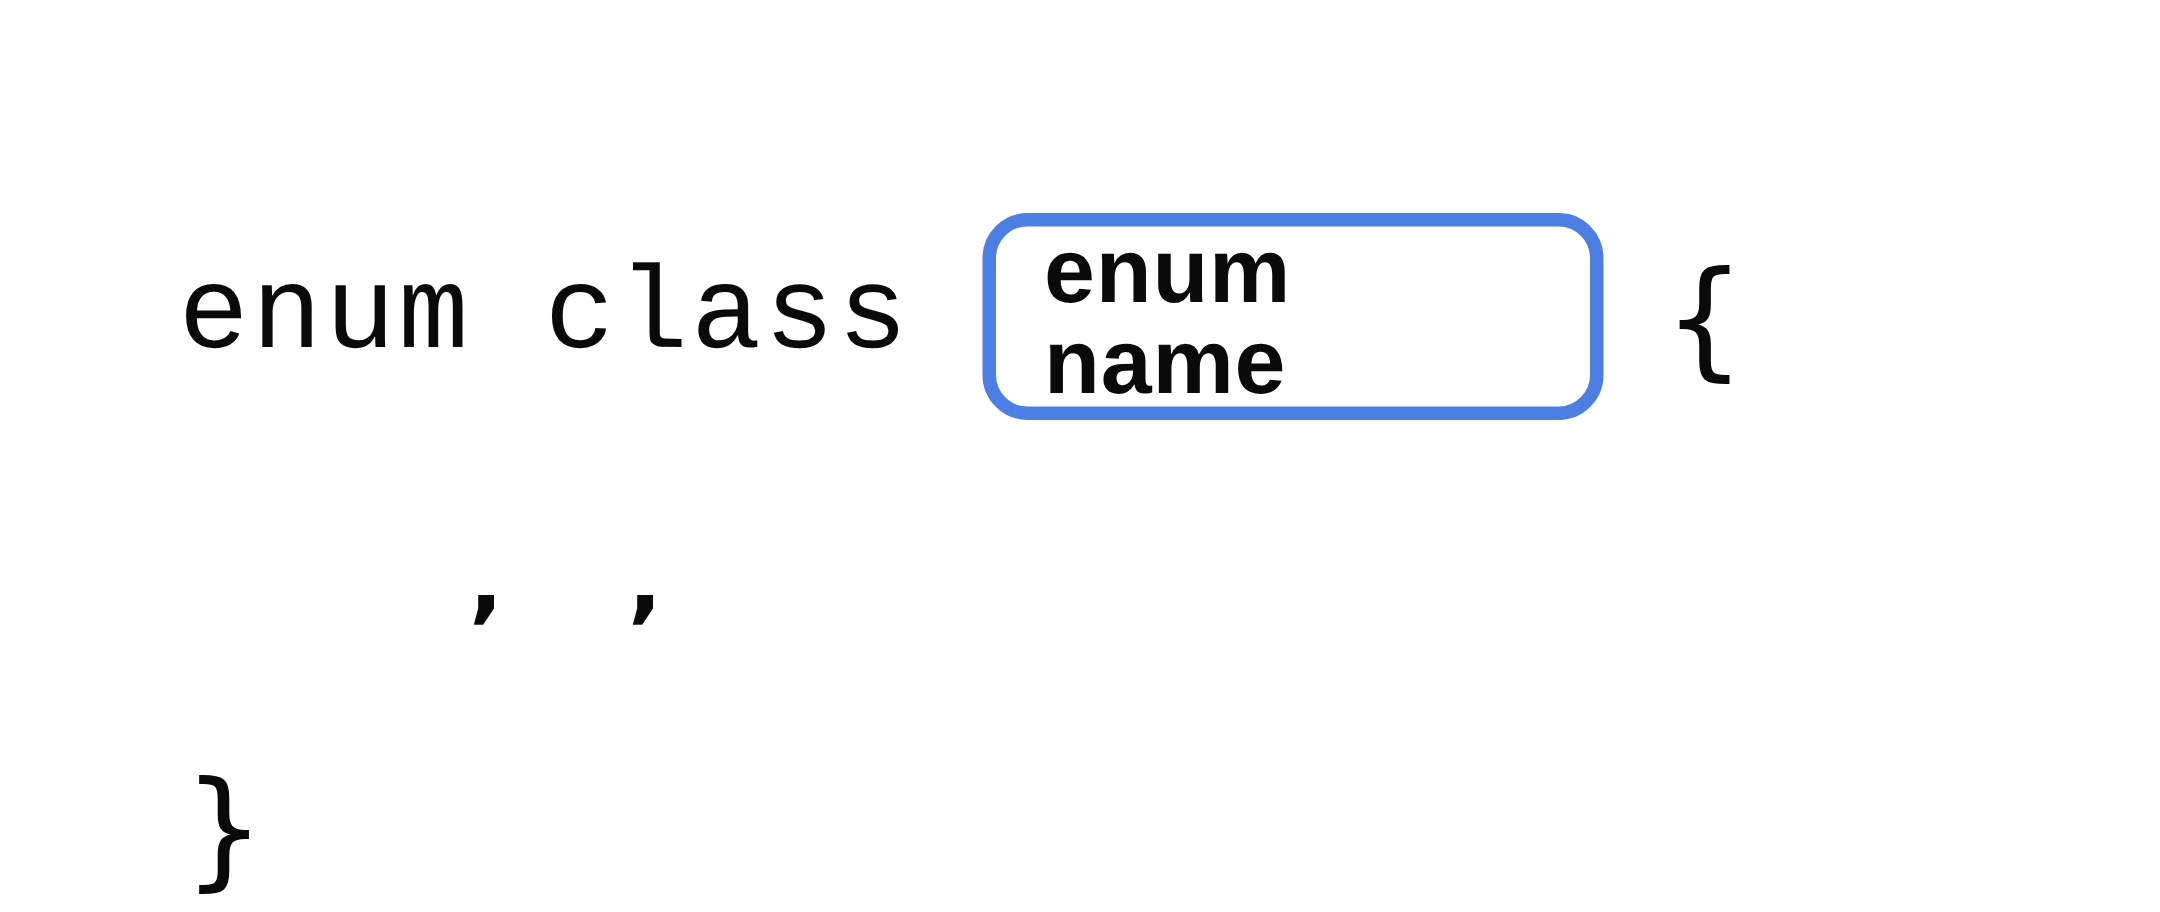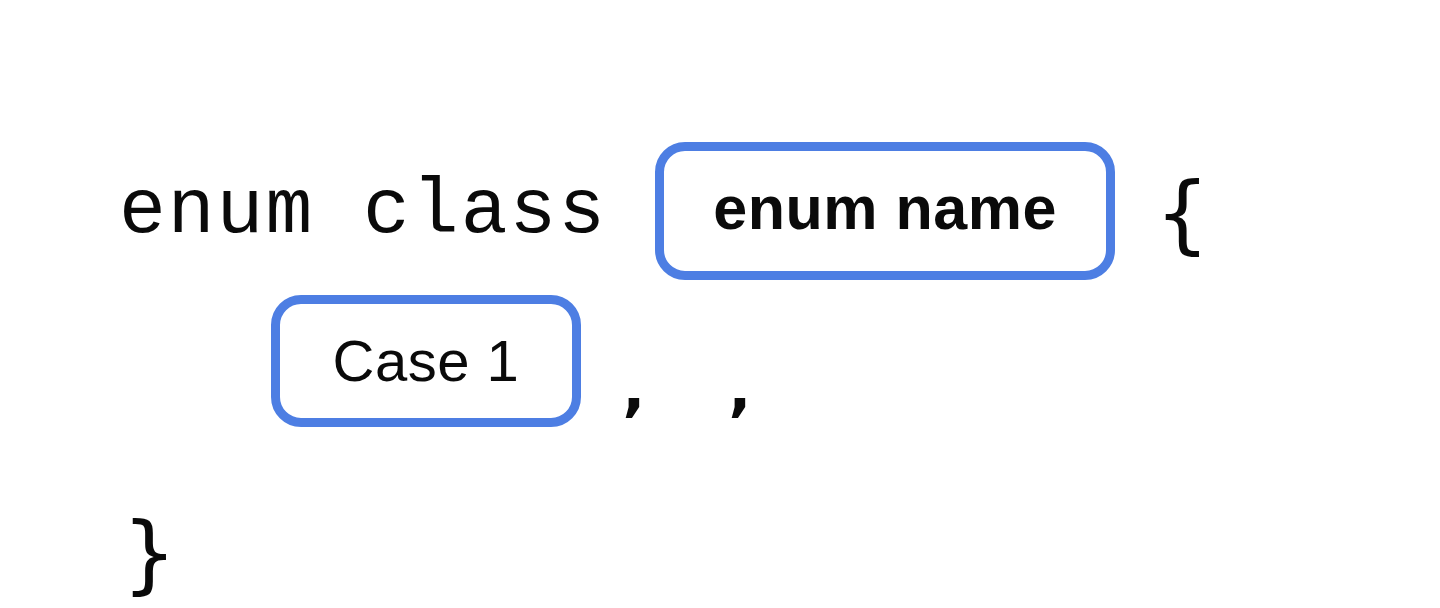--- a/index.html
+++ b/index.html
@@ -37,23 +37,22 @@
   }
   .syntax-box {
     border: 9px solid var(--box-border);
     border-radius: 30px;
     background: var(--bg);
     display: flex;
     align-items: center;
     justify-content: center;
   }
   .enum-name-box {
-    width: 460px;
+    width: 414px;
     height: 138px;
-    align-items: flex-end;
   }
   .enum-name-label {
     font-family: "Liberation Sans", sans-serif;
     font-weight: 700;
     font-size: 61px;
     line-height: 1;
     letter-spacing: 0.5px;
     color: var(--ink);
   }
   .brace {
@@ -107,23 +106,20 @@
 
   <div class="row1">
     <span class="keyword">enum class</span>
     <div class="syntax-box enum-name-box">
       <span class="enum-name-label">enum name</span>
     </div>
     <span class="brace open-brace">{</span>
   </div>
 
   <div class="row2">
-    <div class="syntax-box case-box">
-      <span class="case-label">Case 1</span>
-    </div>
     <span class="comma">,</span>
     <span class="comma">,</span>
   </div>
 
   <div class="row3">
     <span class="brace">}</span>
   </div>
 
 </div>
 

